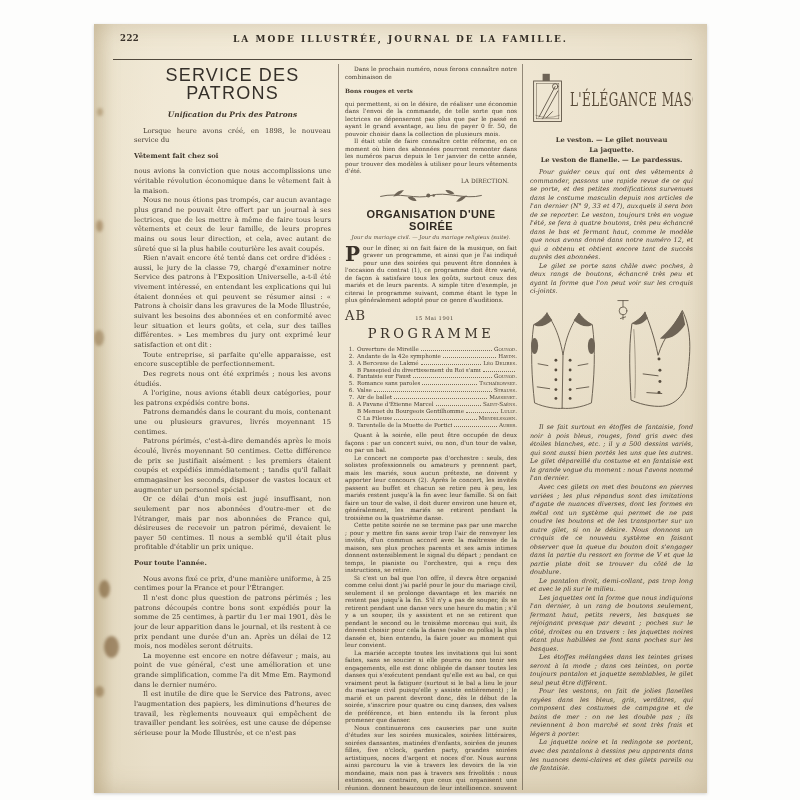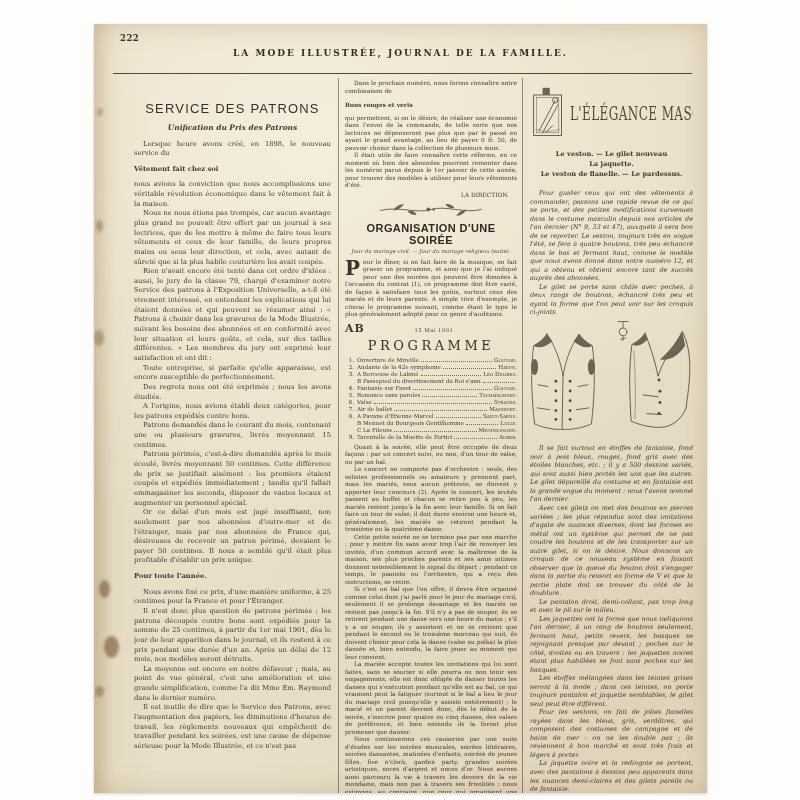--- a/index.html
+++ b/index.html
@@ -14,68 +14,68 @@
         box-shadow: inset 0 0 26px rgba(135,110,70,.28), 0 1px 3px rgba(0,0,0,.18);
         overflow:hidden;}
   .stain{position:absolute;border-radius:50%;filter:blur(1.5px);}
   .s1{left:2px;top:196px;width:7px;height:12px;background:rgba(128,92,44,.45);}
   .s2{left:0px;top:306px;width:10px;height:16px;background:rgba(120,85,40,.40);}
   .s3{left:5px;top:556px;width:11px;height:18px;background:rgba(110,76,34,.55);}
   .s4{left:10px;top:612px;width:15px;height:22px;background:rgba(104,70,30,.55);}
   .s5{left:1px;top:662px;width:9px;height:11px;background:rgba(120,85,40,.45);}
   .s6{left:3px;top:84px;width:6px;height:8px;background:rgba(128,92,44,.35);}
 
-  .mast{position:relative;height:22px;padding-top:24px;}
+  .mast{position:relative;height:22px;padding-top:10px;}
   .pgnum{position:absolute;left:26px;top:9px;font-size:8.5px;font-weight:700;letter-spacing:.5px;color:#39322a;}
   .mast-title{text-align:center;font-size:9px;font-weight:700;letter-spacing:2px;color:#332d25;}
   .rule{margin:3px 15px 0 19px;border-top:1.3px solid rgba(53,45,34,.85);}
 
   .cols{display:flex;align-items:stretch;margin-top:4px;height:726px;padding:0 14px 0 40px;}
   .col{overflow:hidden;}
   .c1{width:197px;padding:2px 7px 0 0;font-size:6.8px;line-height:1.42;text-align:justify;}
   .c2{width:172px;padding:2px 5px 0 6px;font-size:5.9px;line-height:1.27;text-align:justify;
       border-left:1px solid rgba(70,58,44,.55);border-right:1px solid rgba(70,58,44,.55);}
   .c3{flex:1;padding:2px 0 0 7px;font-size:6.4px;line-height:1.33;text-align:justify;}
 
   .blk{margin:0;}
   .p{text-indent:9px;}
   .pni{}
   .bc{text-align:left;font-weight:700;text-indent:0;margin:6px 0;}
   .right{text-align:right;text-indent:0;padding-right:8px;margin:2px 0;}
   .ital{font-style:italic;text-indent:9px;}
 
-  .c1-title{font-family:"Liberation Sans",sans-serif;font-weight:400;font-size:13px;line-height:1;
-            letter-spacing:1.2px;text-align:center;color:#35302a;margin:22px 0 8px;}
+  .c1-title{font-family:"Liberation Sans",sans-serif;font-weight:400;font-size:18px;line-height:1;
+            letter-spacing:1.2px;text-align:center;color:#35302a;margin:0 0 8px;}
   .c1-sub{font-style:italic;font-weight:700;font-size:7.4px;text-align:center;margin-bottom:6px;}
 
   .fleuron{text-align:center;margin:4px 0 2px;}
   .c2-title{font-family:"Liberation Sans",sans-serif;font-weight:700;font-size:11px;line-height:1.1;
             letter-spacing:.4px;text-align:center;color:#302a22;margin:3px 0 2px;}
   .c2-sub{font-style:italic;font-size:5.4px;text-align:center;text-indent:0;margin-bottom:4px;color:#554a3b;}
   .drop{margin-bottom:2px;}
   .dropcap{float:left;font-size:20px;line-height:17px;padding:1px 3px 0 0;color:#3b332a;font-weight:700;}
   .prog-head{display:flex;justify-content:space-between;align-items:baseline;font-size:5.6px;margin-top:3px;}
-  .prog-mono{font-weight:700;font-size:11px;letter-spacing:1px;}
+  .prog-mono{font-weight:400;font-size:13px;letter-spacing:1px;}
   .prog-date{font-size:5.2px;letter-spacing:.5px;}
   .prog-spacer{width:14px;}
   .prog-title{text-align:center;font-size:13px;letter-spacing:3.5px;margin:2px 0 3px;color:#383128;}
   .prow{display:flex;align-items:baseline;font-size:5.6px;line-height:1.25;}
   .pn{width:9px;text-align:right;margin-right:3px;flex:none;}
   .pt{white-space:nowrap;overflow:hidden;max-width:72%;}
   .pl{flex:1;border-bottom:1px dotted rgba(92,79,60,.8);margin:0 2px 1px;}
   .pc{font-variant:small-caps;text-align:right;flex:none;}
   .prog-list{margin-bottom:3px;}
   .sig{text-align:right;font-size:6.4px;letter-spacing:.6px;margin-top:2px;padding-right:8px;}
 
   .c3-head{display:flex;align-items:center;gap:4px;height:64px;margin:2px 0 3px;}
   .c3-art{flex:none;}
   .c3-title{font-size:12px;line-height:1;letter-spacing:.4px;color:#594b39;white-space:nowrap;
             transform:scaleY(1.55);transform-origin:left center;}
   .bc3{font-weight:700;text-align:center;text-indent:0;font-size:6.7px;line-height:1.5;}
-  .subs{margin-bottom:10px;}
+  .subs{margin-bottom:3px;}
   .vests{display:flex;justify-content:center;align-items:flex-end;gap:14px;margin:5px 0 4px;position:relative;}
   .clasp{position:absolute;left:53%;top:-3px;}
   svg .ln{fill:none;stroke:#5f5547;stroke-width:1;stroke-linecap:round;}
   svg .thin{fill:none;stroke:#6e6253;stroke-width:.6;}
   svg .dark{fill:#6e6456;stroke:none;}
   svg .btn{fill:#564c3e;stroke:none;}
 </style>
 </head>
 <body>
 

